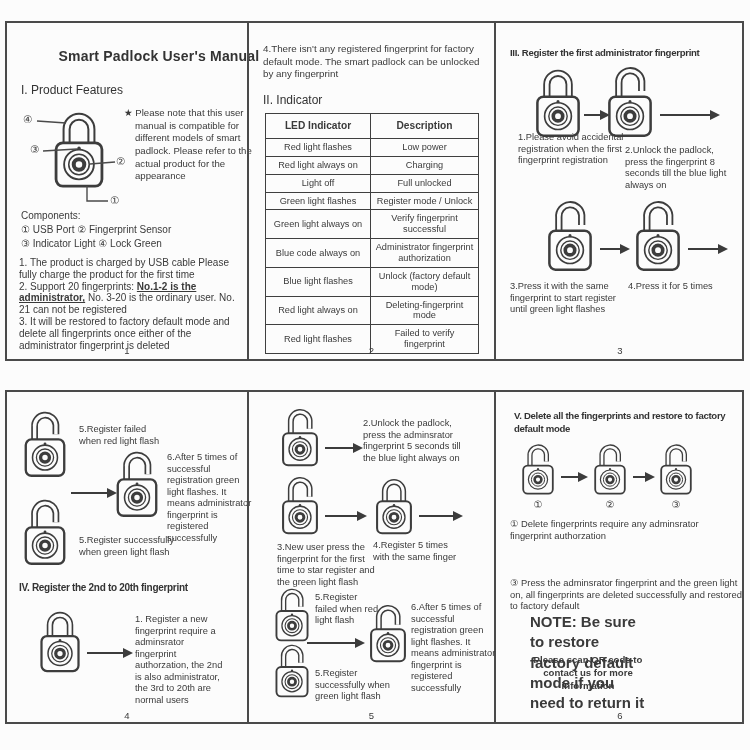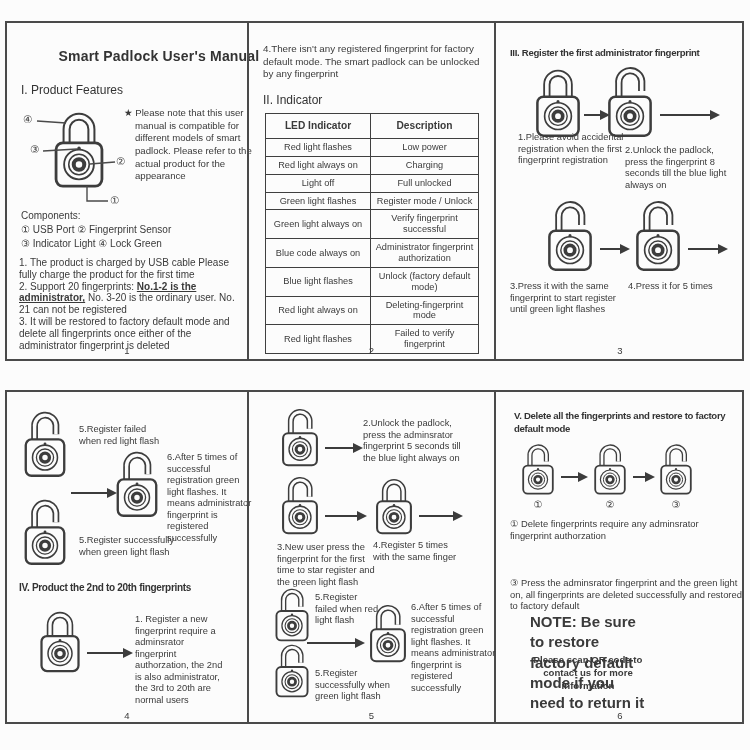--- a/index.html
+++ b/index.html
@@ -196,21 +196,21 @@
     <svg class="lk" style="left:104px;top:54px;width:52px;height:73px;">
         <use href="#lk-open"></use>
       </svg>
     <div class="cap" style="left:160px;top:60px;width:86px;">6.After 5 times of successful registration green light flashes. It means administrator fingerprint is registered successfully</div>
 
     <svg class="lk" style="left:12px;top:102px;width:52px;height:73px;">
         <use href="#lk-open"></use>
       </svg>
     <div class="cap" style="left:72px;top:143px;width:102px;">5.Register successfully when green light flash</div>
 
-    <div class="abs h-small" style="left:12px;top:190px;font-size:10px;">IV. Product the 2nd to 20th fingerprints</div>
+    <div class="abs h-small" style="left:12px;top:190px;font-size:10px;">IV. Register the 2nd to 20th fingerprint</div>
 
     <svg class="lk" style="left:28px;top:212px;width:50px;height:70px;">
         <use href="#lk-closed"></use>
       </svg>
     <div class="arr" style="left:80px;top:260px;width:44px;"></div>
     <div class="cap" style="left:128px;top:222px;width:92px;">1. Register a new fingerprint  require a adminsrator fingerprint authorzation, the 2nd is also administrator, the 3rd to 20th are normal users</div>
 
     <div class="pg" style="top:318px;">4</div>
   </div>
 

